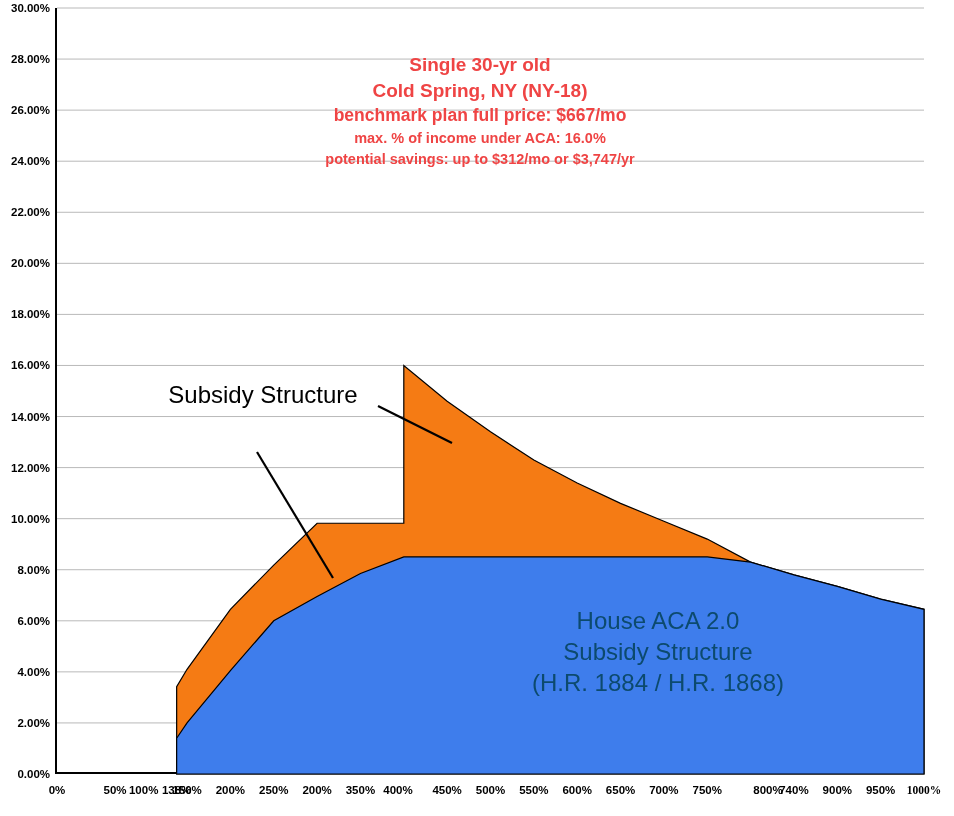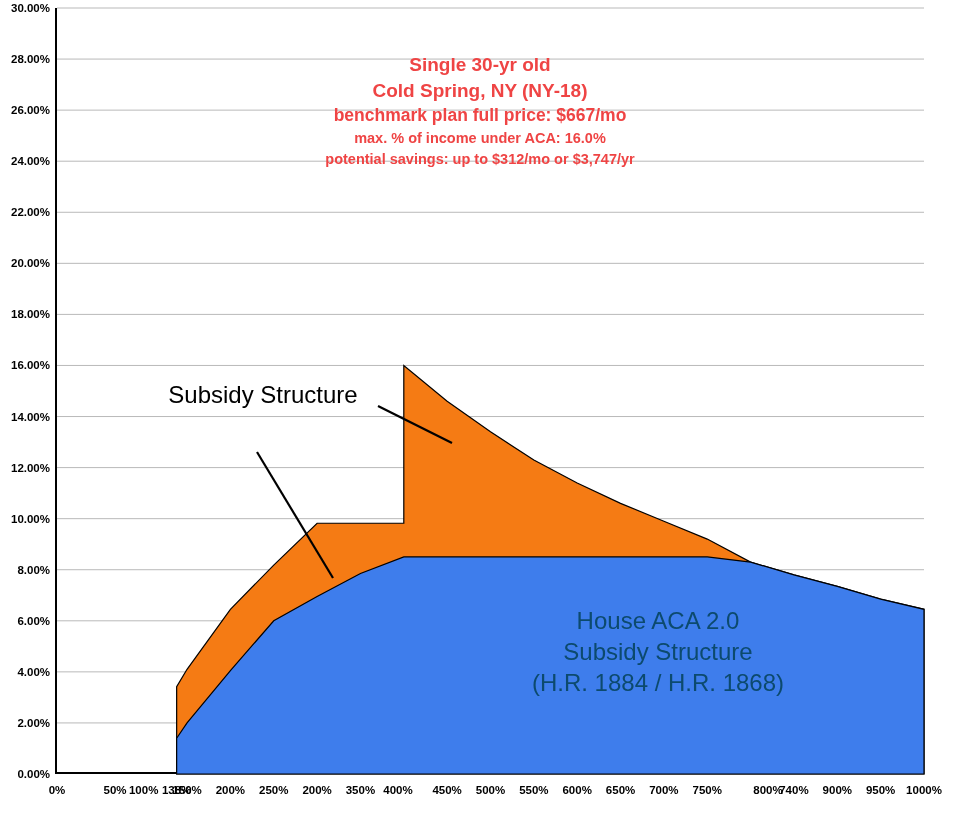--- a/index.html
+++ b/index.html
@@ -157,21 +157,21 @@
       <div class="xtick-label" style="left: 490.5px;">500%</div>
       <div class="xtick-label" style="left: 533.85px;">550%</div>
       <div class="xtick-label" style="left: 577.2px;">600%</div>
       <div class="xtick-label" style="left: 620.55px;">650%</div>
       <div class="xtick-label" style="left: 663.9px;">700%</div>
       <div class="xtick-label" style="left: 707.25px;">750%</div>
       <div class="xtick-label" style="left: 768px;">800%</div>
       <div class="xtick-label" style="left: 793.95px;">740%</div>
       <div class="xtick-label" style="left: 837.3px;">900%</div>
       <div class="xtick-label" style="left: 880.65px;">950%</div>
-      <div class="xtick-label" style="left: 924px;">1000%</div>
+      <div class="xtick-label" style="left: 924px; font-family: Liberation Serif, serif;">1000%</div>
     </div>
 
   <div class="header-block">
     <div class="l1">Single 30-yr old</div>
     <div class="l2">Cold Spring, NY (NY-18)</div>
     <div class="l3">benchmark plan full price: $667/mo</div>
     <div class="l4">max. % of income under ACA: 16.0%</div>
     <div class="l6">potential savings: up to $312/mo or $3,747/yr</div>
   </div>
 

